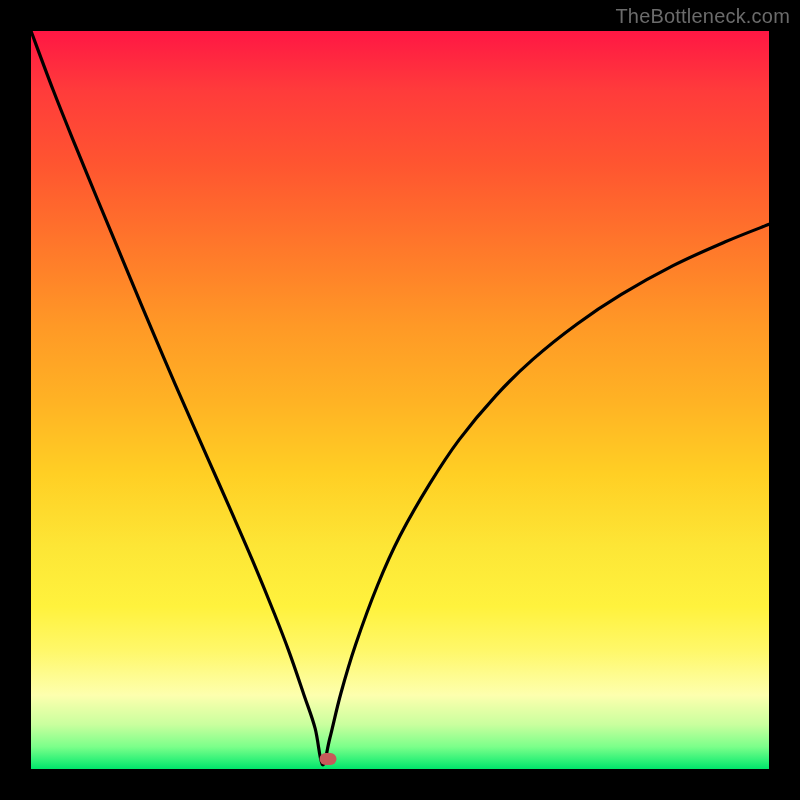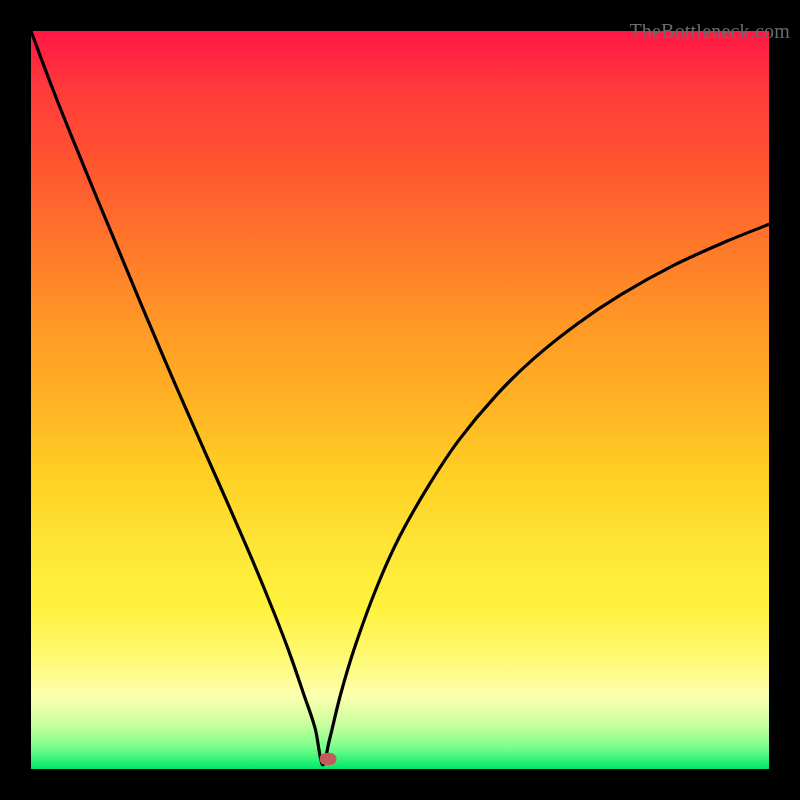--- a/index.html
+++ b/index.html
@@ -53,26 +53,25 @@
   }
   .curve-svg {
     position: absolute;
     left: 0;
     top: 0;
     width: 738px;
     height: 738px;
   }
   .watermark {
     position: absolute;
-    top: 20px;
+    top: 5px;
     right: 10px;
     color: #6b6b6b;
     font-size: 20px;
     letter-spacing: 0.2px;
-    font-family: Liberation Serif, serif;
   }
   .marker {
     position: absolute;
     width: 17px;
     height: 12px;
     background: #c65a5a;
     border-radius: 6px;
     transform: translate(-50%, -50%);
   }
 </style>

